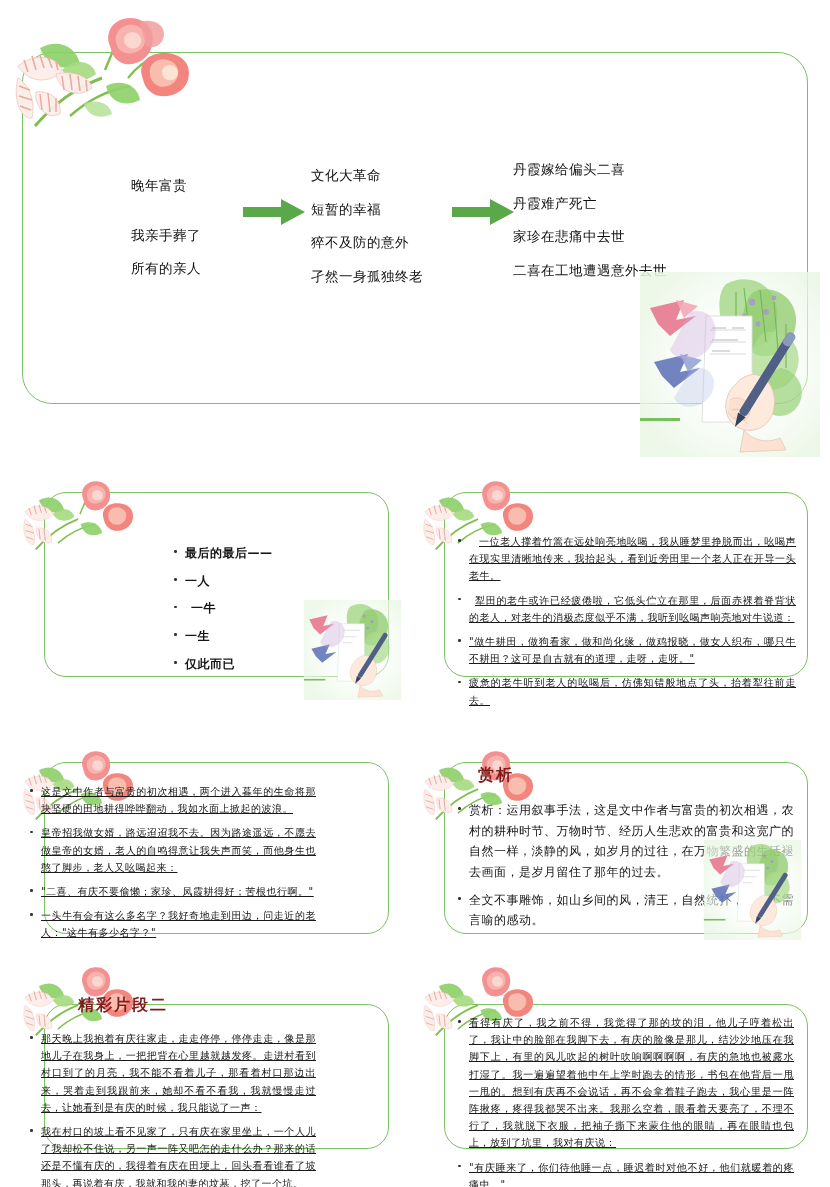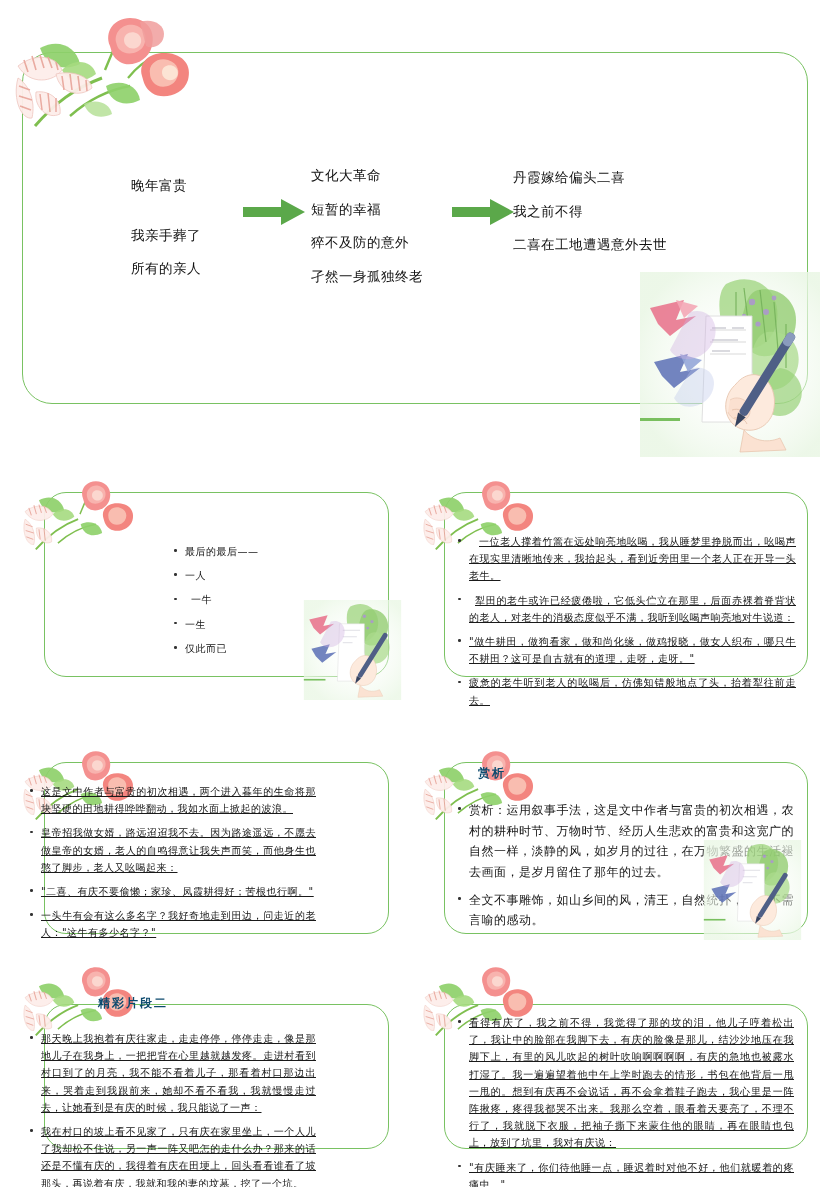--- a/index.html
+++ b/index.html
@@ -53,27 +53,27 @@
     text-align:justify;
   }
   ul.bl>li:before{
     content:"";
     position:absolute;left:2px;top:.62em;
     width:2.6px;height:2.6px;border-radius:50%;
     background:#333;
   }
   .tiny{font-size:10px;text-decoration:underline;}
   .tiny2{font-size:12px;}
-  .list-center{font-size:10px;}
+  .list-center{font-size:12px;font-weight:bold;}
   .list-center>li{margin-bottom:11px;}
 
   .heading{
     position:absolute;
-    font-size:12px;
-    color:#0c4a6e;
+    font-size:16px;
+    color:#7f1d1d;
     font-weight:bold;
     letter-spacing:2px;
   }
 
   
   .flower{position:absolute;pointer-events:none;}
   .flower svg{display:block;}
 
   
   .hand-ill{position:absolute;pointer-events:none;}
@@ -145,23 +145,24 @@
     <div>猝不及防的意外</div>
     <div>孑然一身孤独终老</div>
   </div>
 
   <div class="arrow" style="left:452px;top:197px;">
     <svg viewBox="0 0 64 30" width="64" height="30">
       <path d="M0,10 L38,10 L38,2 L62,15 L38,28 L38,20 L0,20 Z" fill="#5ba84a"></path>
     </svg>
   </div>
 
-  <div class="flow-col hw" style="left:513px;top:164px;">
+  <div class="flow-col hw" style="left:513px;top:156px;">
     <div>丹霞嫁给偏头二喜</div>
-    <div>我之前不得</div>
+    <div>丹霞难产死亡</div>
+    <div>家珍在悲痛中去世</div>
     <div>二喜在工地遭遇意外去世</div>
   </div>
 
   <div class="hand-ill" style="left:640px;top:272px;width:180px;height:185px;">
     <svg viewBox="0 0 180 185" width="180" height="185">
       <defs>
         <radialGradient id="glow1" cx="55%" cy="50%" r="60%">
           <stop offset="0%" stop-color="#ffffff" stop-opacity="0"></stop>
           <stop offset="100%" stop-color="#e9f6e4" stop-opacity=".85"></stop>
         </radialGradient>
@@ -472,21 +473,21 @@
           <path d="M8,58 C26,44 46,48 52,62 C44,74 20,78 8,58Z" fill="#fdeeea" stroke="#eec3bc" stroke-width=".8"></path>
           <path d="M14,52 L18,64 M22,48 L26,62 M30,47 L34,60 M38,49 L42,60" stroke="#e9a79d" stroke-width="1.6" fill="none"></path>
           <path d="M8,70 C18,76 26,92 22,110 C12,112 2,92 8,70Z" fill="#fdeeea" stroke="#eec3bc" stroke-width=".8"></path>
           <path d="M9,78 L20,82 M9,88 L22,92 M10,98 L21,102" stroke="#e9a79d" stroke-width="1.5" fill="none"></path>
           <path d="M26,84 C40,82 52,92 50,106 C38,112 24,100 26,84Z" fill="#fdeeea" stroke="#eec3bc" stroke-width=".8"></path>
           <path d="M30,86 L32,102 M38,85 L40,104" stroke="#e9a79d" stroke-width="1.5" fill="none"></path>
         </g>
       </g>
     </svg>
   </div>
-  <div class="heading" style="left:78px;top:995px;margin-left:20px;">精彩片段二</div>
+  <div class="heading" style="left:78px;top:995px;">精彩片段二</div>
   <ul class="bl hw tiny" style="position:absolute;left:28px;top:1030px;width:288px;">
     <li>那天晚上我抱着有庆往家走，走走停停，停停走走，像是那地儿子在我身上，一把把背在心里越就越发疼。走进村看到村口到了的月亮，我不能不看着儿子，那看着村口那边出来，哭着走到我跟前来，她却不看不看我，我就慢慢走过去，让她看到是有庆的时候，我只能说了一声：</li>
     <li>我在村口的坡上看不见家了，只有庆在家里坐上，一个人儿了我却松不住说，另一声一阵又吧怎的走什么办？那来的话还是不懂有庆的，我得着有庆在田埂上，回头看看谁看了坡那头，再说着有庆，我就和我的妻的坟墓，挖了一个坑。</li>
   </ul>
 
   <div class="card" style="left:444px;top:1004px;width:364px;height:145px;"></div>
   <div class="flower" style="left:420px;top:958px;width:120px;height:88px;">
     <svg viewBox="0 0 190 130" width="120" height="88">
       <g>
         <path d="M25,118 C45,95 65,80 92,70" stroke="#7fbf4f" stroke-width="3" fill="none"></path>

